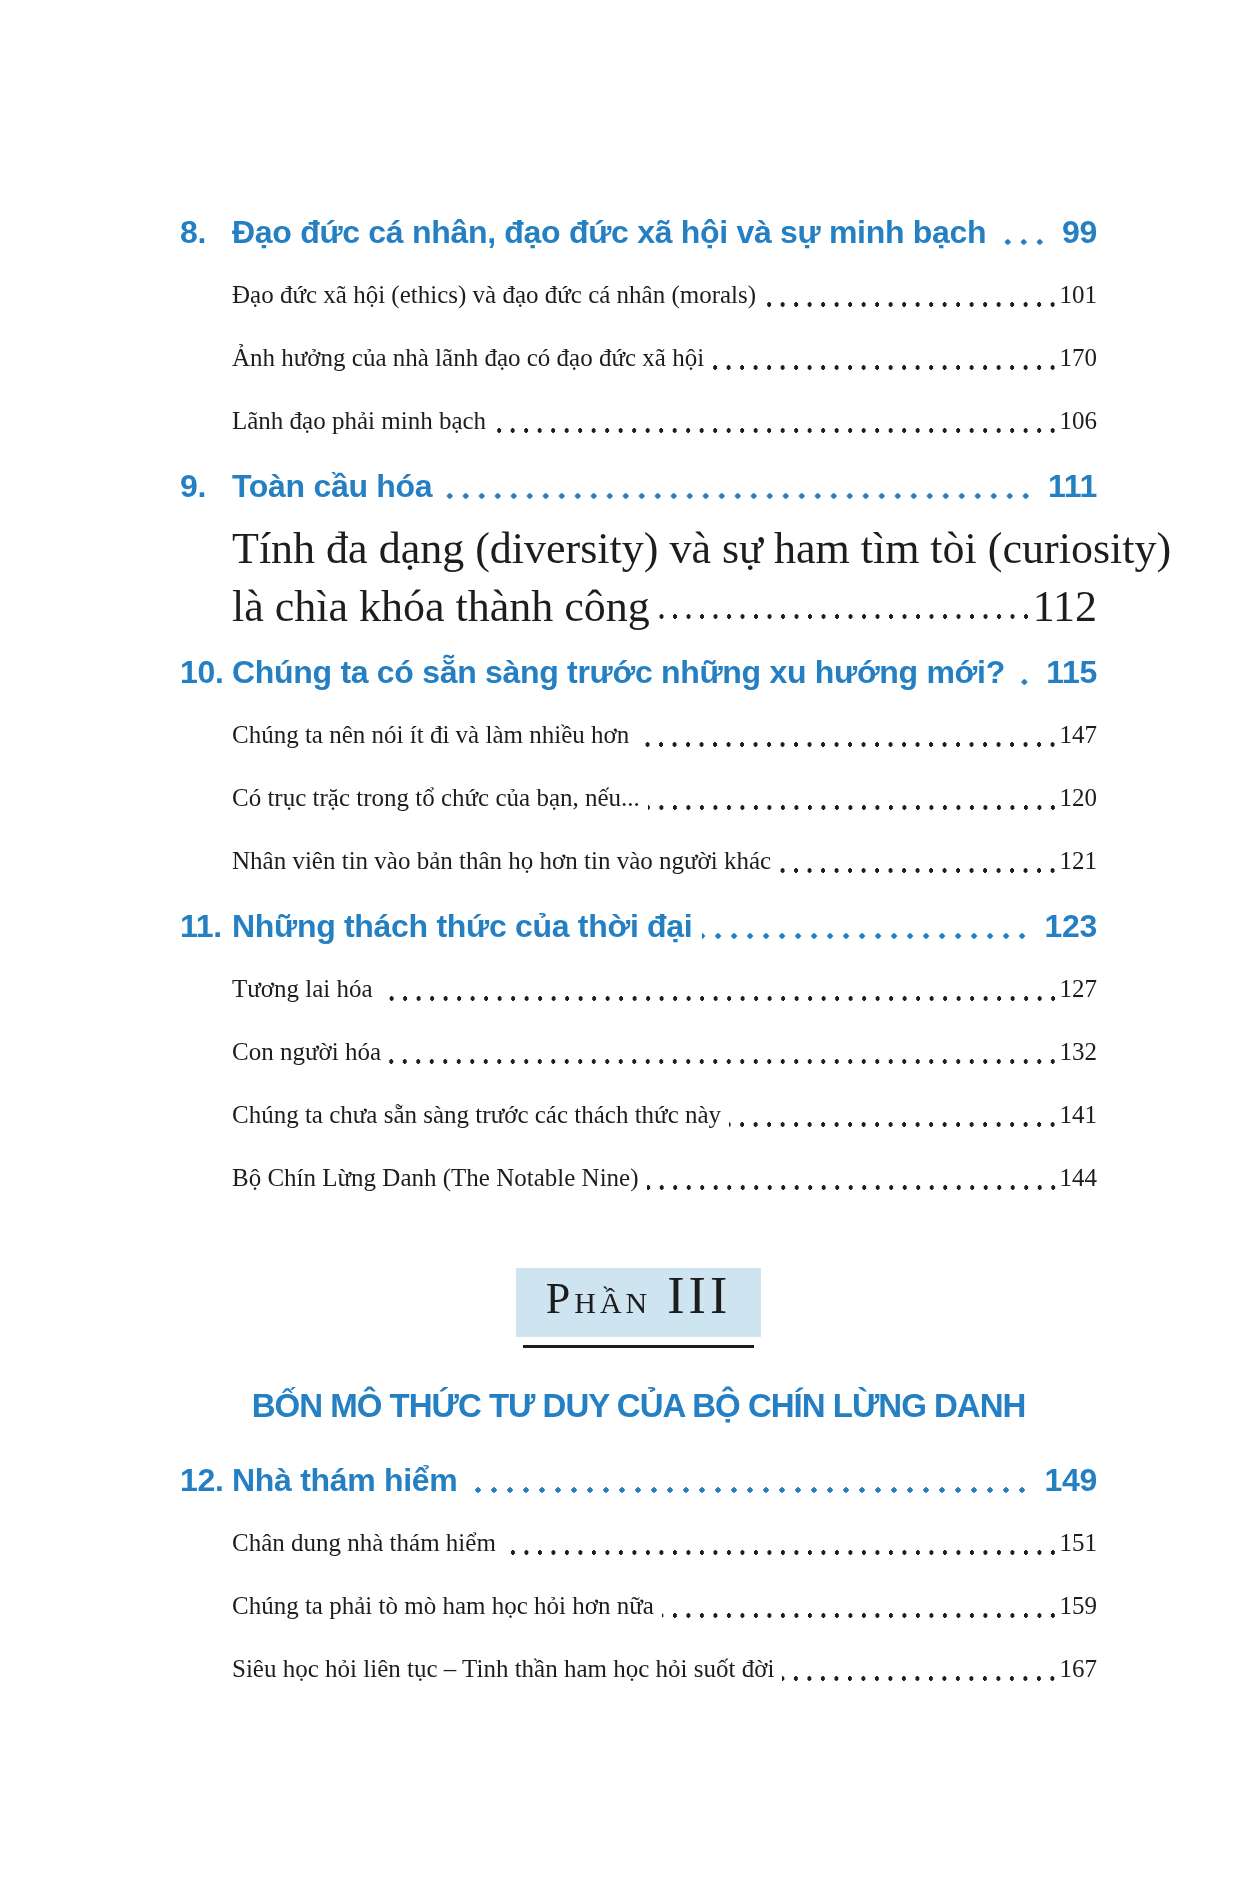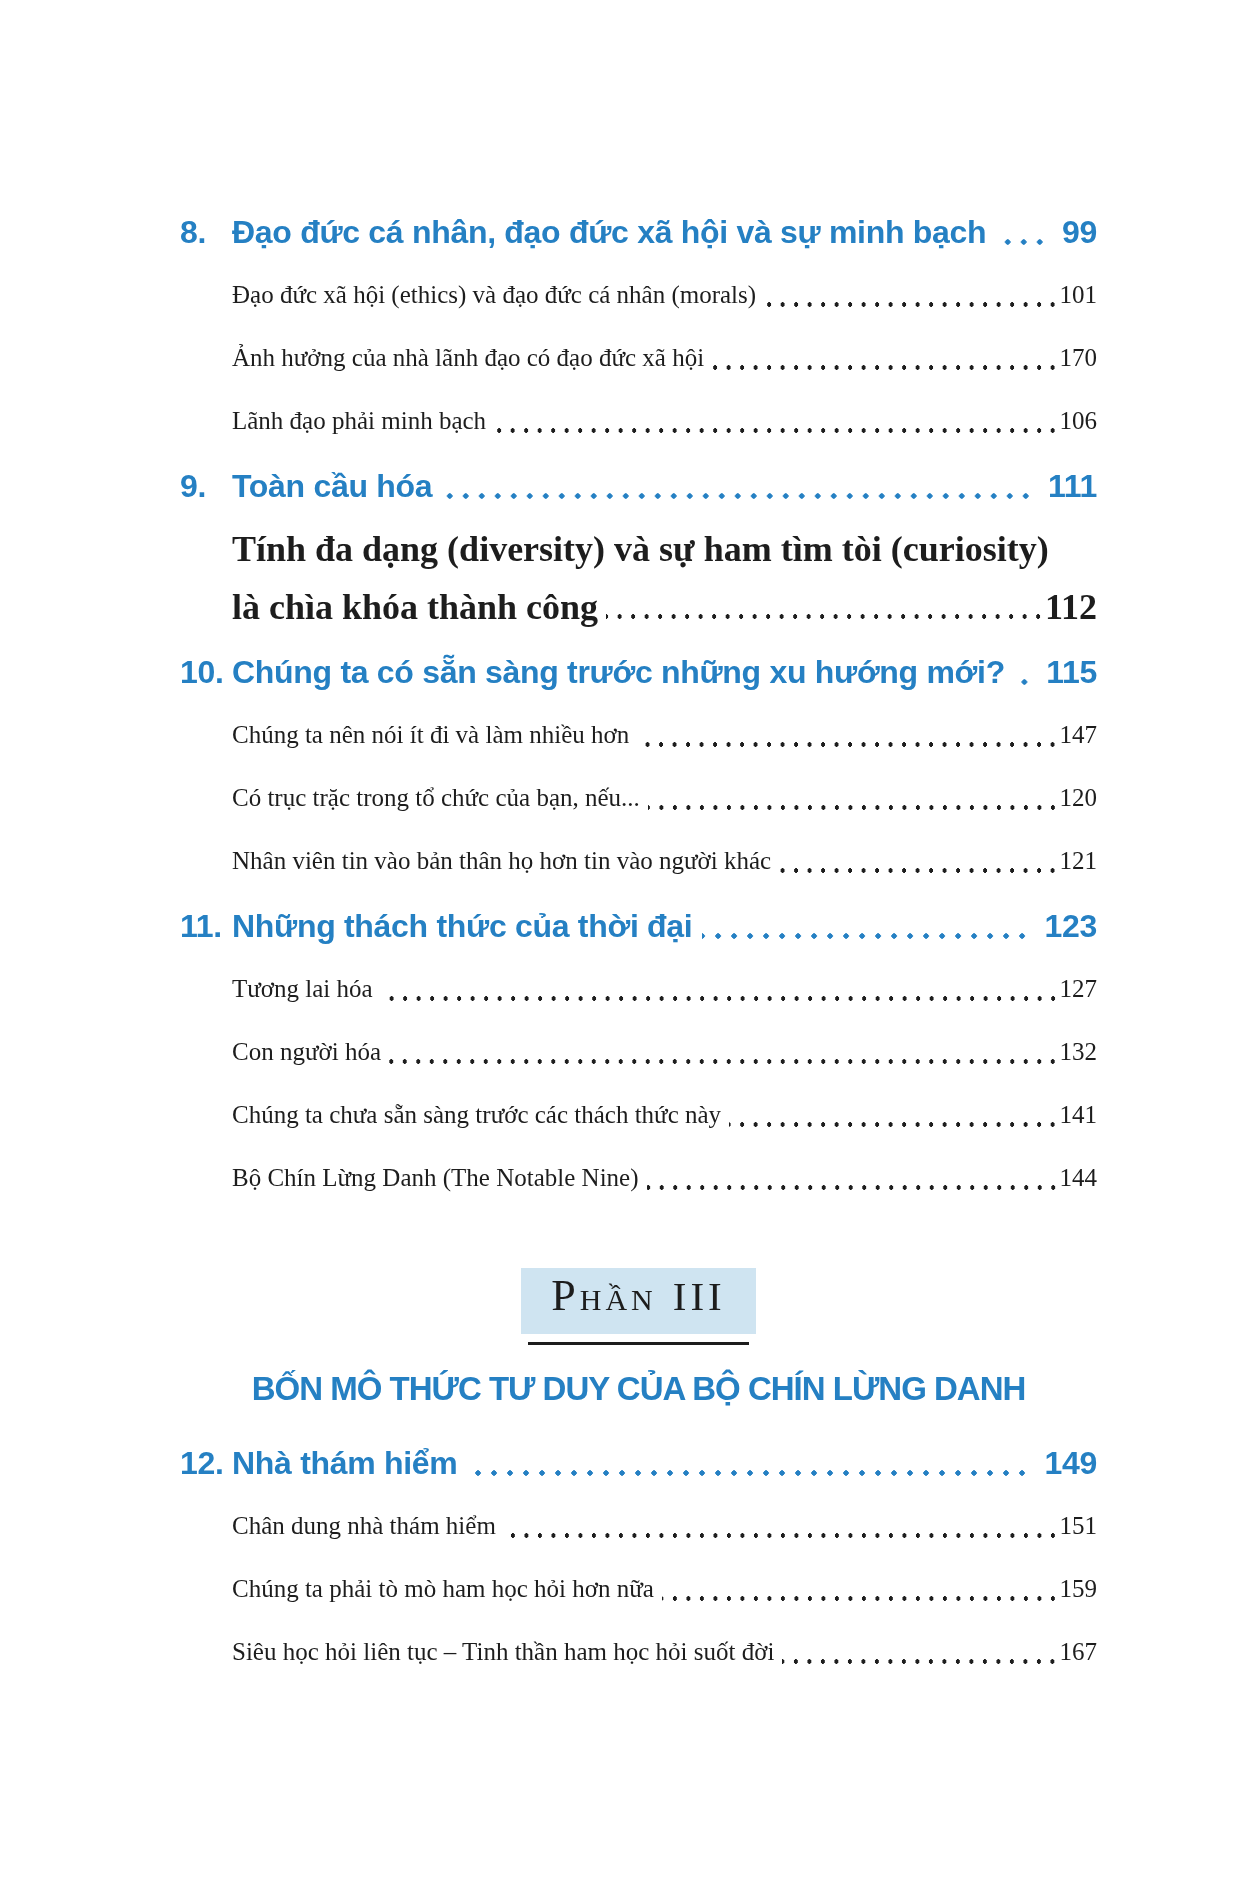--- a/index.html
+++ b/index.html
@@ -24,37 +24,37 @@
     margin:0 0 7px 8px;
     background-image:radial-gradient(circle, #1d1d1d 2.1px, rgba(0,0,0,0) 2.3px);
     background-size:13.5px 7px; background-repeat:repeat-x;
     background-position:right center;
   }
   .chapter .leader {
     height:8px; margin:0 14px 8px 10px;
     background-image:radial-gradient(circle, #2580c3 2.5px, rgba(0,0,0,0) 2.8px);
     background-size:16px 8px;
   }
-  .row2 { font-size:36px; line-height:40px; margin-bottom:23px; padding-left:52px;font-weight:bold; }
+  .row2 { font-size:44px; line-height:40px; margin-bottom:23px; padding-left:52px; }
   .row2 .first-line { white-space:nowrap; margin-bottom:18px; }
   .row2 .second-line { display:flex; align-items:flex-start; white-space:nowrap; }
   .section-label-wrap { display:flex; flex-direction:column; align-items:center;
     width:fit-content; margin:70px auto 0; }
   .section-label-box {
     background:#cfe4f1; padding:4px 30px 10px; display:flex; align-items:baseline;
     color:#1d1d1d; letter-spacing:4px; line-height:48px;
   }
   .sl-initial { font-size:44px; }
   .sl-small   { font-size:30px;text-align:right; }
-  .sl-numeral { font-size:41px; margin-left:16px; }
+  .sl-numeral { font-size:52px; margin-left:16px; }
   .section-rule { width:94%; height:3px; background:#1d1d1d; margin-top:8px; }
   .part-heading {
     text-align:center; font-family:"Liberation Sans","DejaVu Sans",sans-serif;
     font-weight:bold; color:#2580c3; font-size:33px; line-height:44px;
-    letter-spacing:-1px; margin:22px 0 30px; white-space:nowrap;
+    letter-spacing:-1px; margin:36px 0 30px; white-space:nowrap;
   }
 </style>
 </head>
 <body>
 
 <div class="page">
   <div id="toc">
       <div class="row chapter">
         <span class="num">8.</span>
         <span class="title">Đạo đức cá nhân, đạo đức xã hội và sự minh bạch</span>

